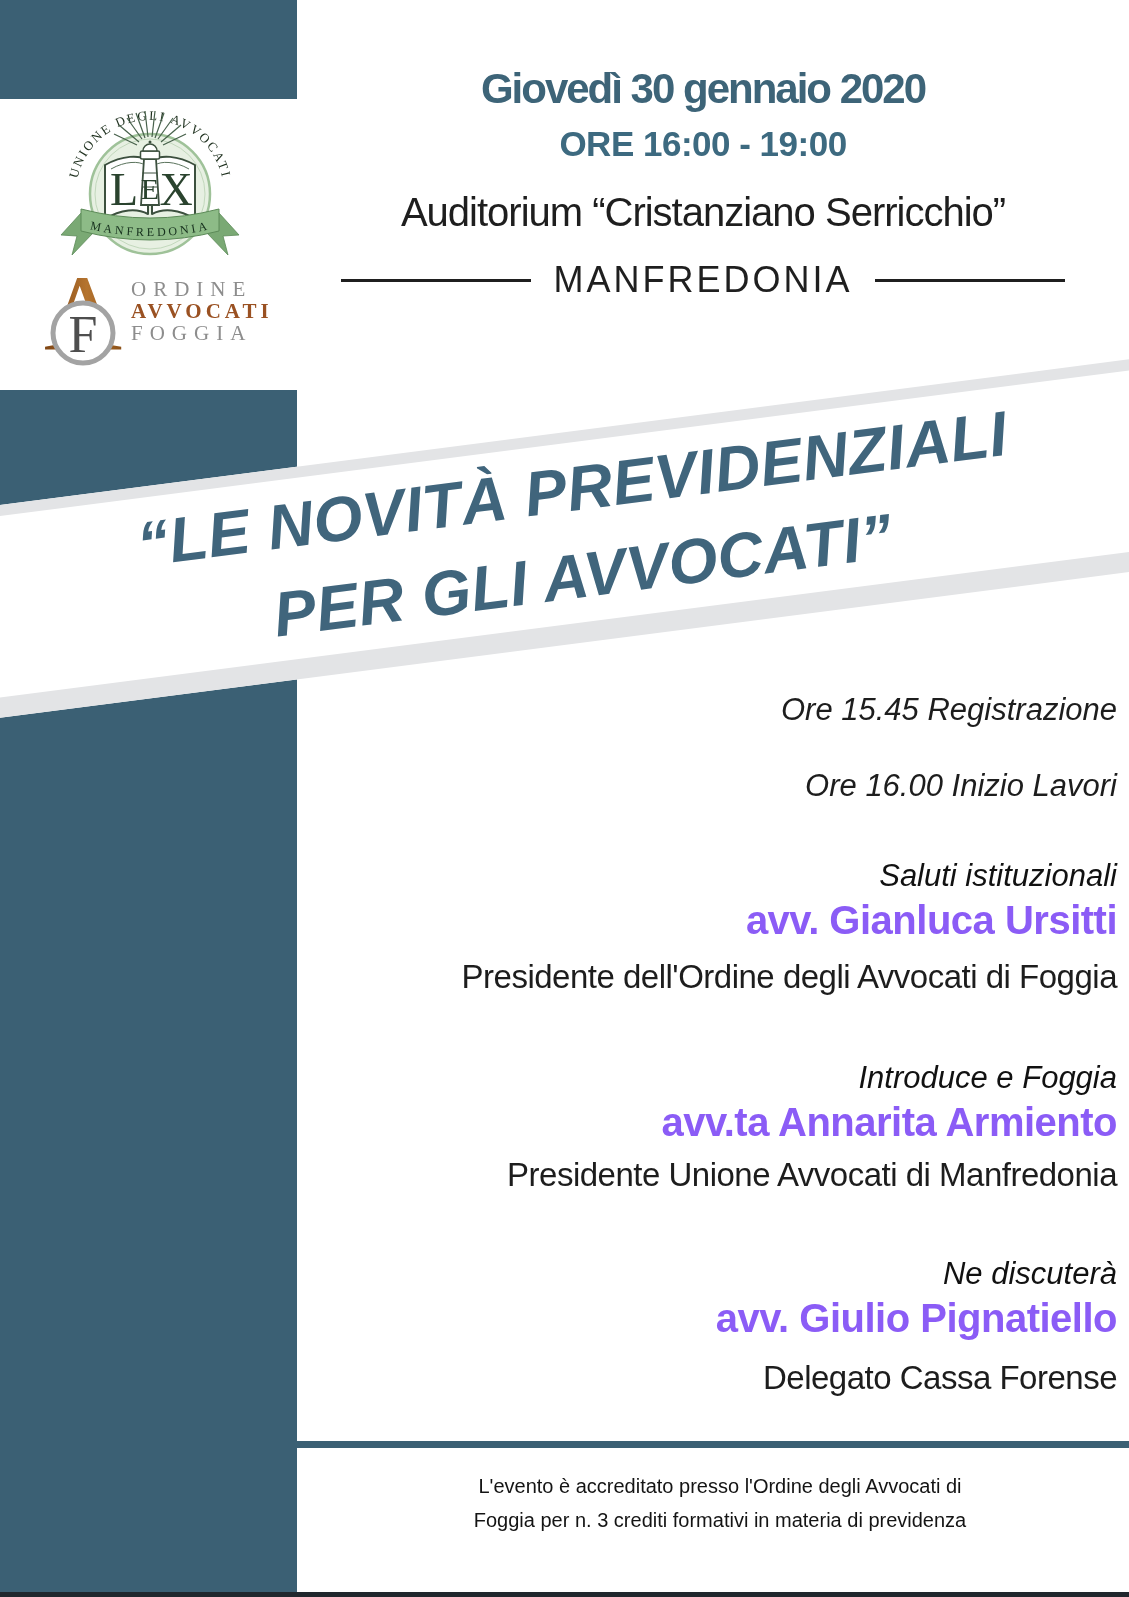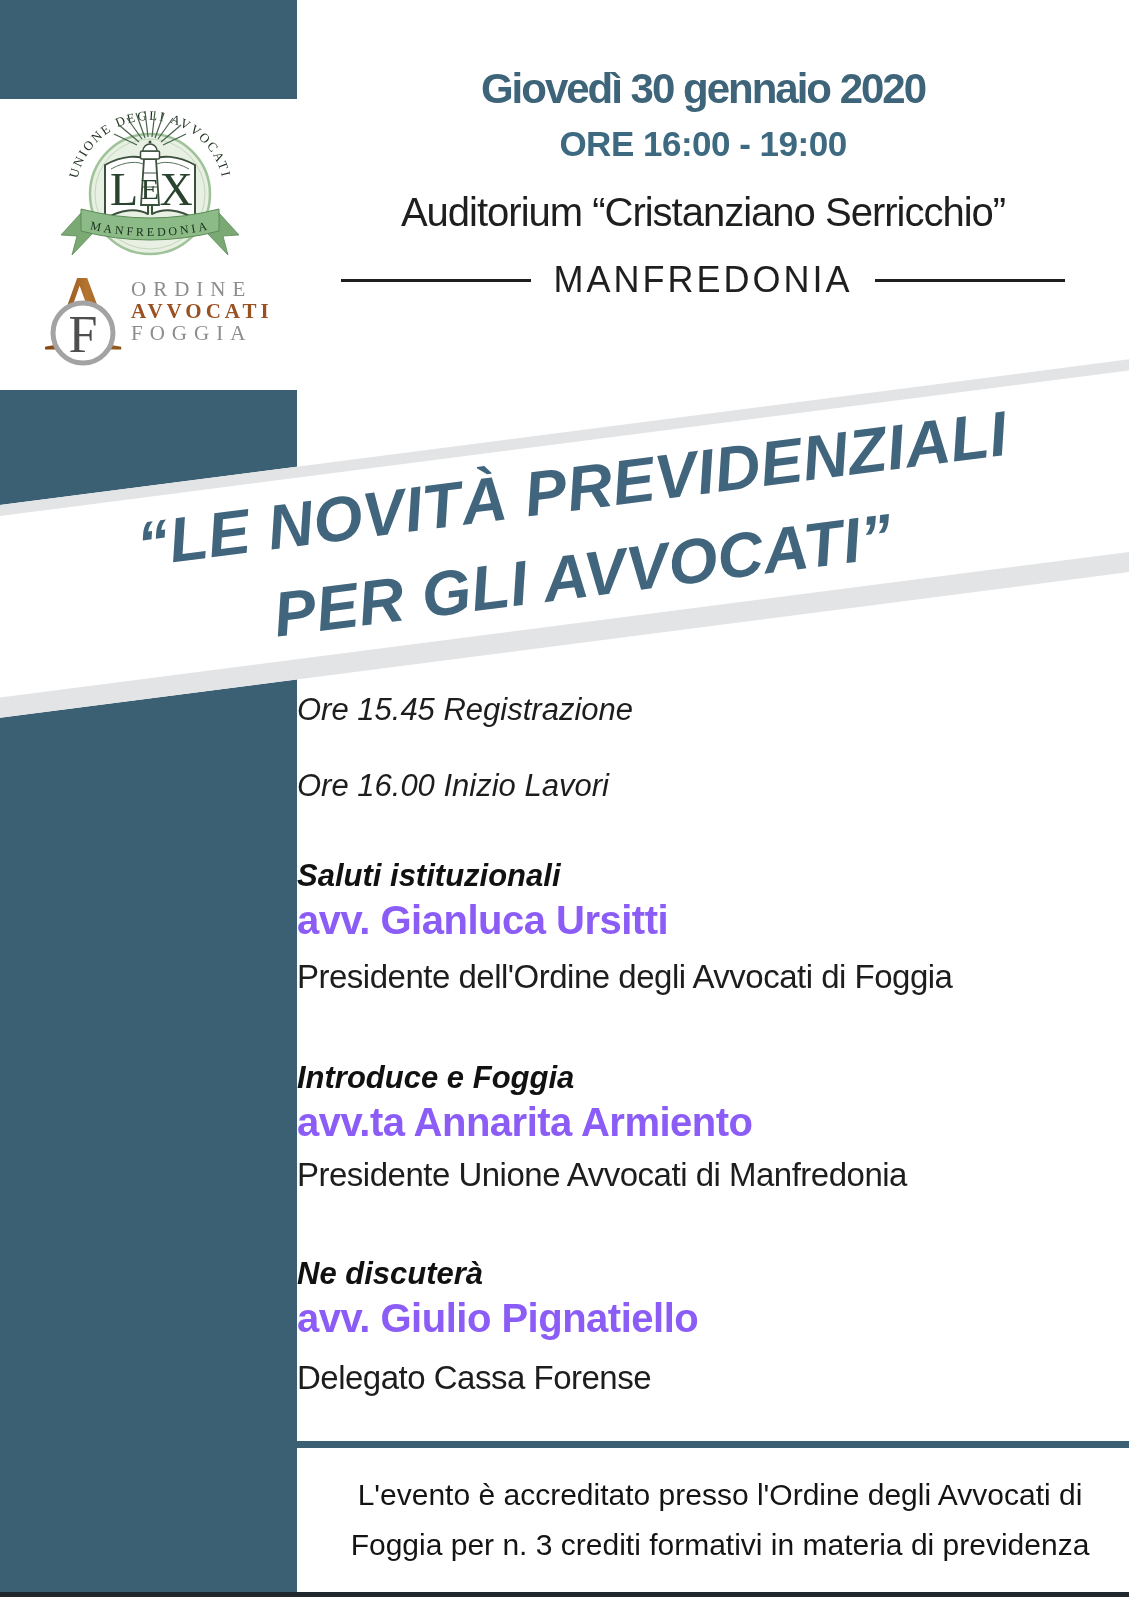--- a/index.html
+++ b/index.html
@@ -28,35 +28,35 @@
   
   .banner{position:absolute;left:-70px;top:514px;width:1420px;z-index:3;
           transform:rotate(-7.35deg);transform-origin:0 0;
           background:#ffffff;border-top:11px solid #e3e4e6;border-bottom:20px solid #e3e4e6;}
   .banner-inner{height:180px;display:flex;flex-direction:column;justify-content:center;
           text-align:center;padding-right:140px;}
   .banner-line{font-size:63px;line-height:1.38;font-weight:700;font-style:italic;
           color:#40657c;letter-spacing:0.5px;white-space:nowrap;}
 
   
-  .pline{position:absolute;left:297px;width:812px;text-align:left;z-index:2;}
+  .pline{position:absolute;left:297px;width:812px;text-align:right;z-index:2;padding-left:8px;}
   .sched{font-size:31px;font-style:italic;color:#1d1d1d;}
-  .plabel{font-size:31px;font-style:italic;font-weight:700;color:#111111;}
+  .plabel{font-size:31px;font-style:italic;font-weight:400;color:#111111;}
   .pname{font-size:40px;font-weight:700;color:#8b5cf6;letter-spacing:-0.5px;}
   .prole{font-size:33px;color:#1d1d1d;letter-spacing:-0.5px;}
 
   .t-reg{top:692px;}  .t-start{top:768px;}
   .t-lab1{top:858px;} .t-name1{top:898px;} .t-role1{top:958px;}
   .t-lab2{top:1060px;}.t-name2{top:1100px;}.t-role2{top:1156px;}
   .t-lab3{top:1256px;}.t-name3{top:1296px;}.t-role3{top:1359px;}
 
   .divider{position:absolute;left:297px;right:0;top:1441px;height:7px;background:#3b6074;}
 
   .footer{position:absolute;left:297px;right:10px;top:1470px;text-align:center;
-          font-size:30px;color:#141414;line-height:1.68;padding-left:24px;}
+          font-size:20px;color:#141414;line-height:1.68;padding-left:24px;}
 </style>
 </head>
 <body>
 
 <div class="poster">
 
   <div class="top-band"></div>
   <div class="sidebar"></div>
 
   <div class="logo-panel">

